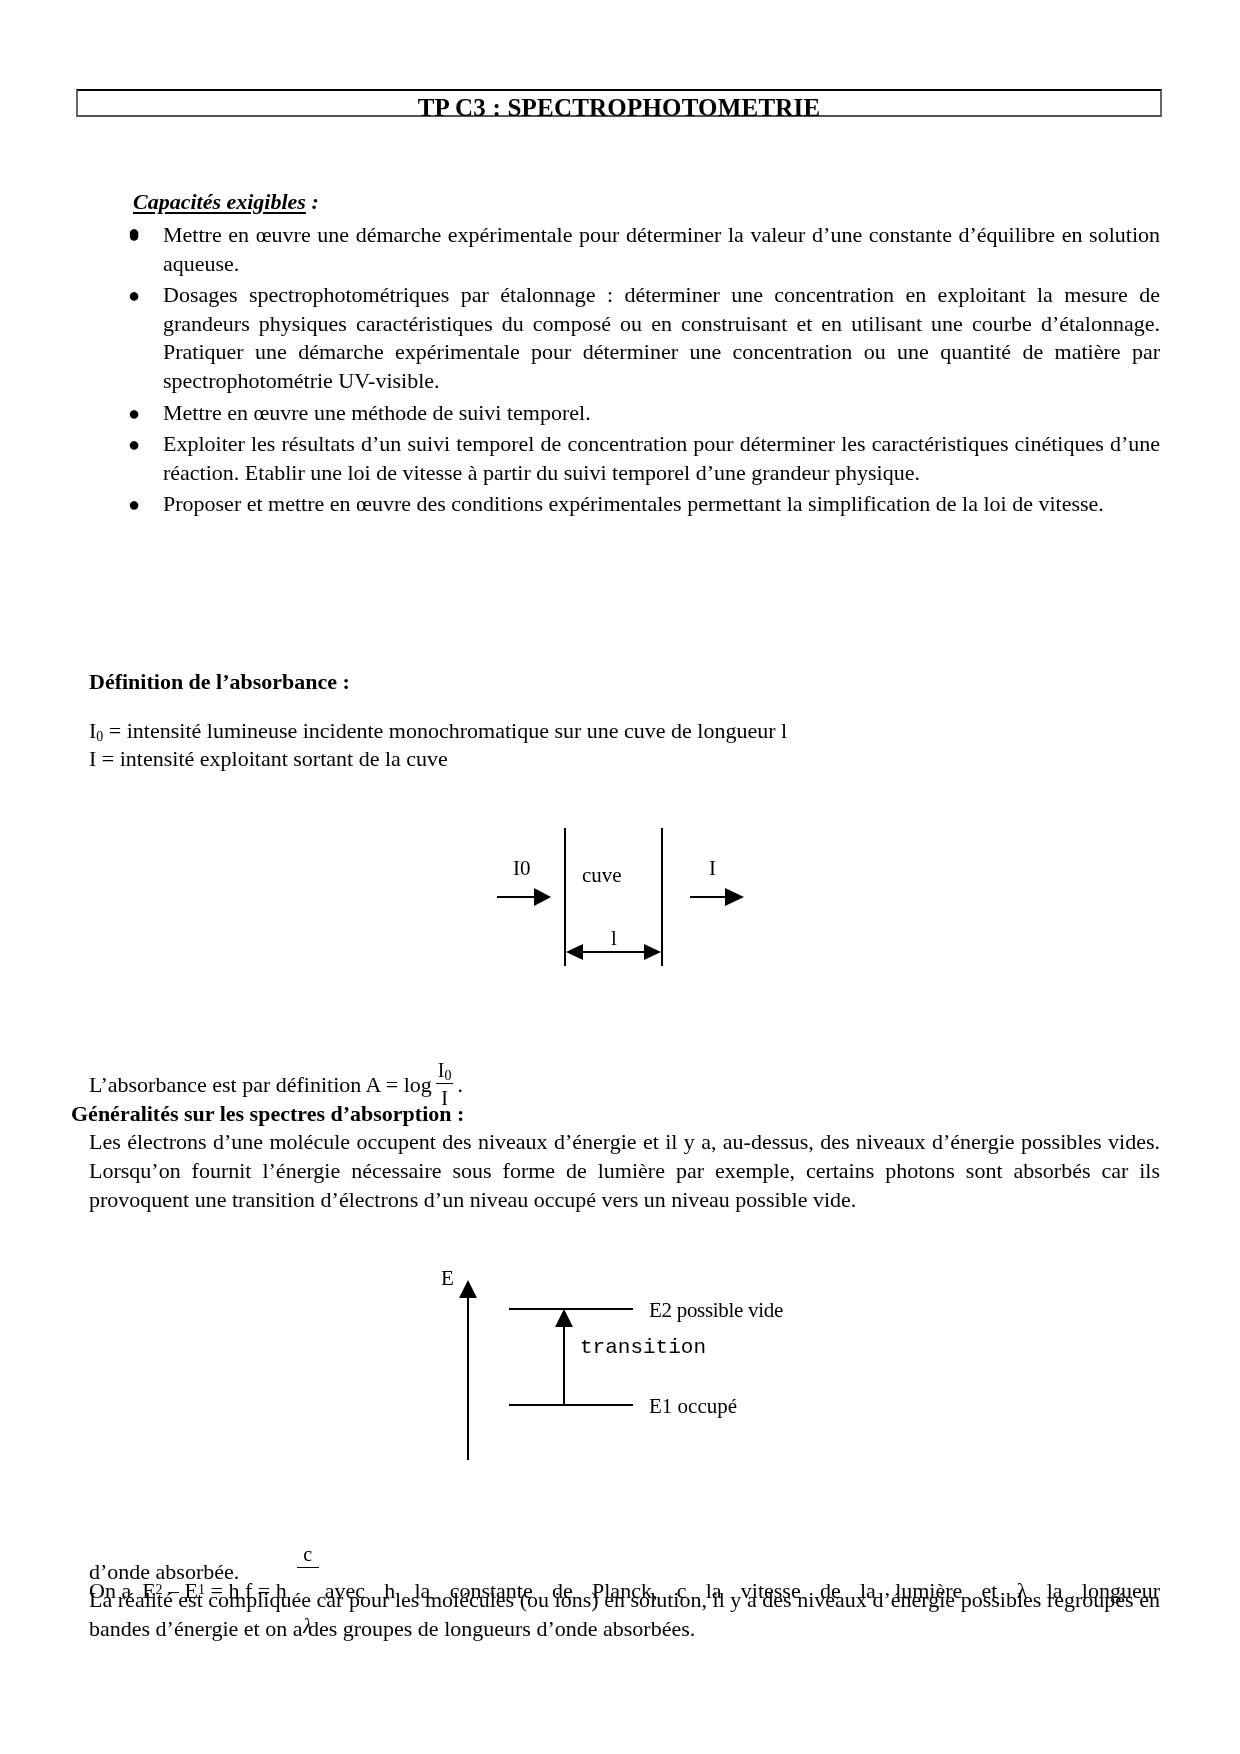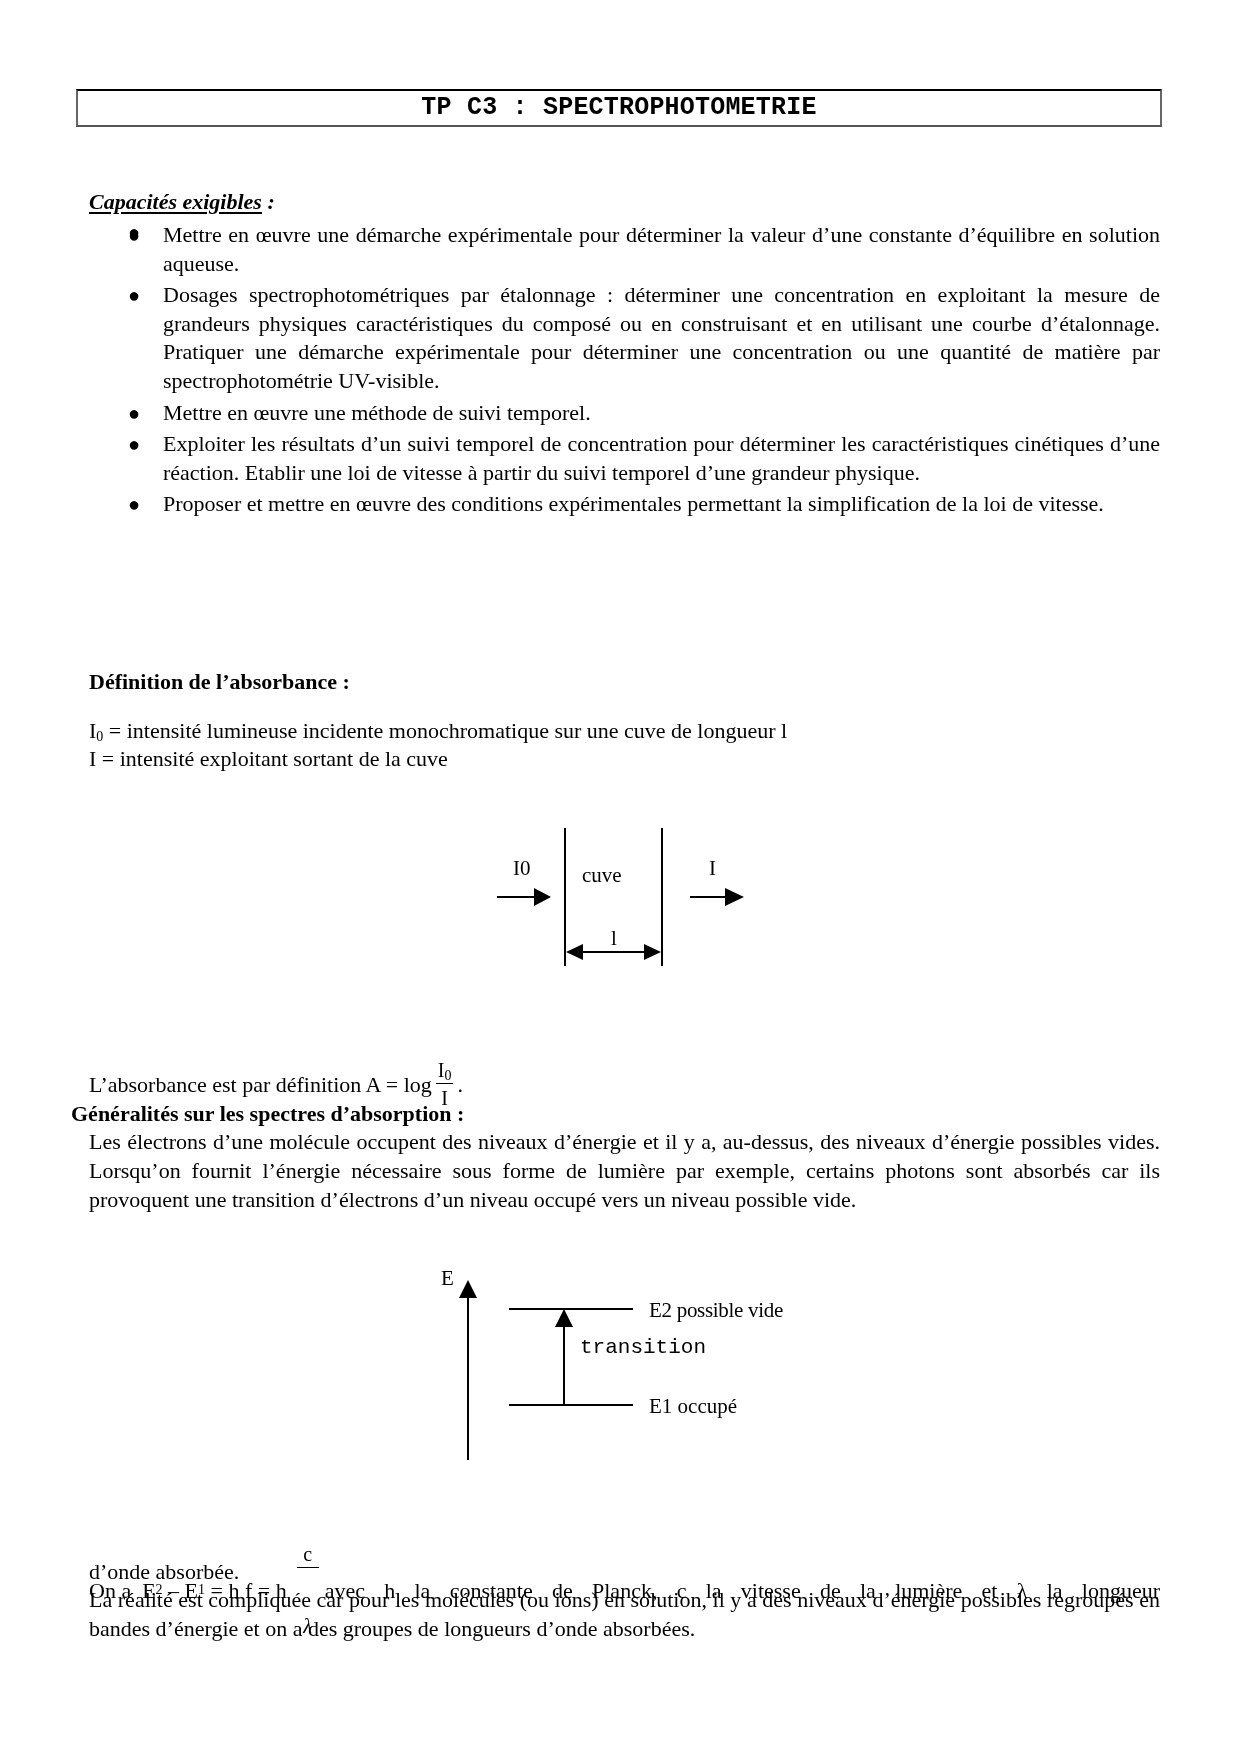--- a/index.html
+++ b/index.html
@@ -1,26 +1,26 @@
 <!DOCTYPE html>
 <html><head>
 <meta charset="utf-8">
 <style>
   html, body { margin:0; padding:0; background:#ffffff; }
   body { width:1240px; height:1754px; position:relative; overflow:hidden;
          font-family:"Liberation Serif", "DejaVu Serif", serif; color:#000; }
   .abs { position:absolute; }
-  .title-box { left:76px; top:89px; width:1086px; height:38px;
+  .title-box { left:76px; top:89px; width:1086px; height:28px;
     border-top:2px solid #000; border-left:2px solid #666; border-right:2px solid #666; border-bottom:2px solid #555;
-    box-sizing:border-box; text-align:center;font-family:Liberation Mono, monospace; }
+    box-sizing:border-box; text-align:center; }
   .title { font-weight:bold; font-size:25px; line-height:34px; letter-spacing:0.2px; }
   .txt { font-size:22px; line-height:29px; }
   .justify { text-align:justify; text-align-last:left; }
   .h-cap { left:89px; top:187px; font-size:22px; line-height:29px; font-weight:bold; font-style:italic; }
-  .h-cap u { text-decoration:underline; text-underline-offset:3px; }
+  .h-cap u { text-decoration:underline; text-underline-offset:3px;margin-left:44px; }
   ul.caps { list-style:none; margin:0; padding:0; position:absolute; left:128px; top:218px; width:1032px; }
   ul.caps li { position:relative; padding-left:35px; font-size:22px; line-height:28.6px; margin-bottom:3px; text-align:justify; }
   ul.caps li .bullet { position:absolute; left:0; top:0; font-size:20px; }
   .h-bold { font-weight:bold; font-size:22px; line-height:29px; }
   sub.s { font-size:14px; vertical-align:-3px; line-height:0; }
   .diag-label { font-size:21px; line-height:24px; }
   .frac { display:inline-block; vertical-align:middle; text-align:center; margin:0 4px; line-height:1; }
   .frac .num { display:block; border-bottom:1.5px solid #000; padding:0 2px 3px; font-size:20px; }
   .frac .den { display:block; padding-top:4px; font-size:20px; }
 </style>

